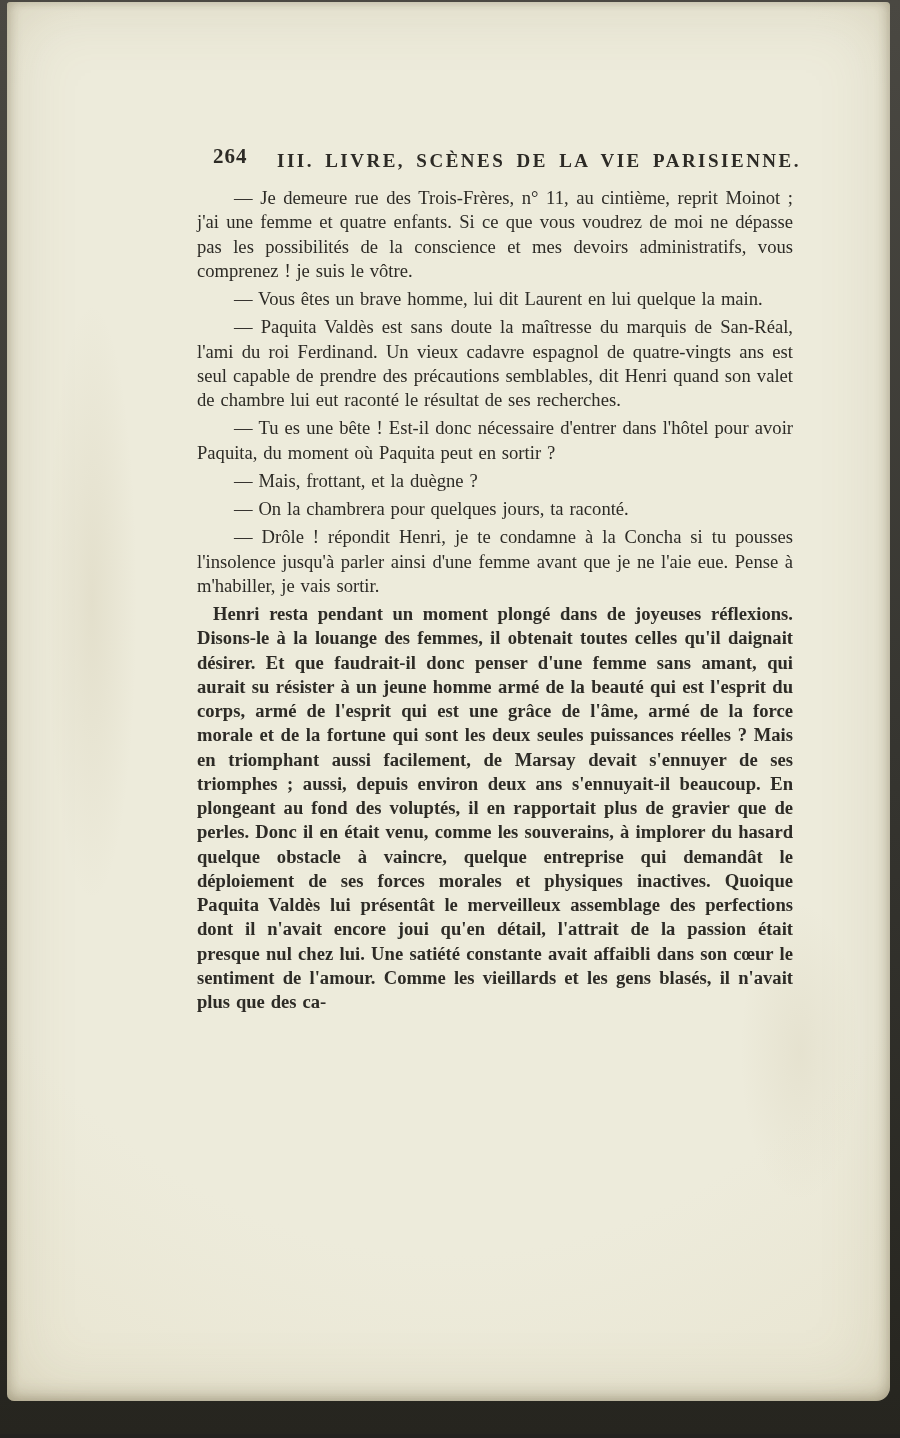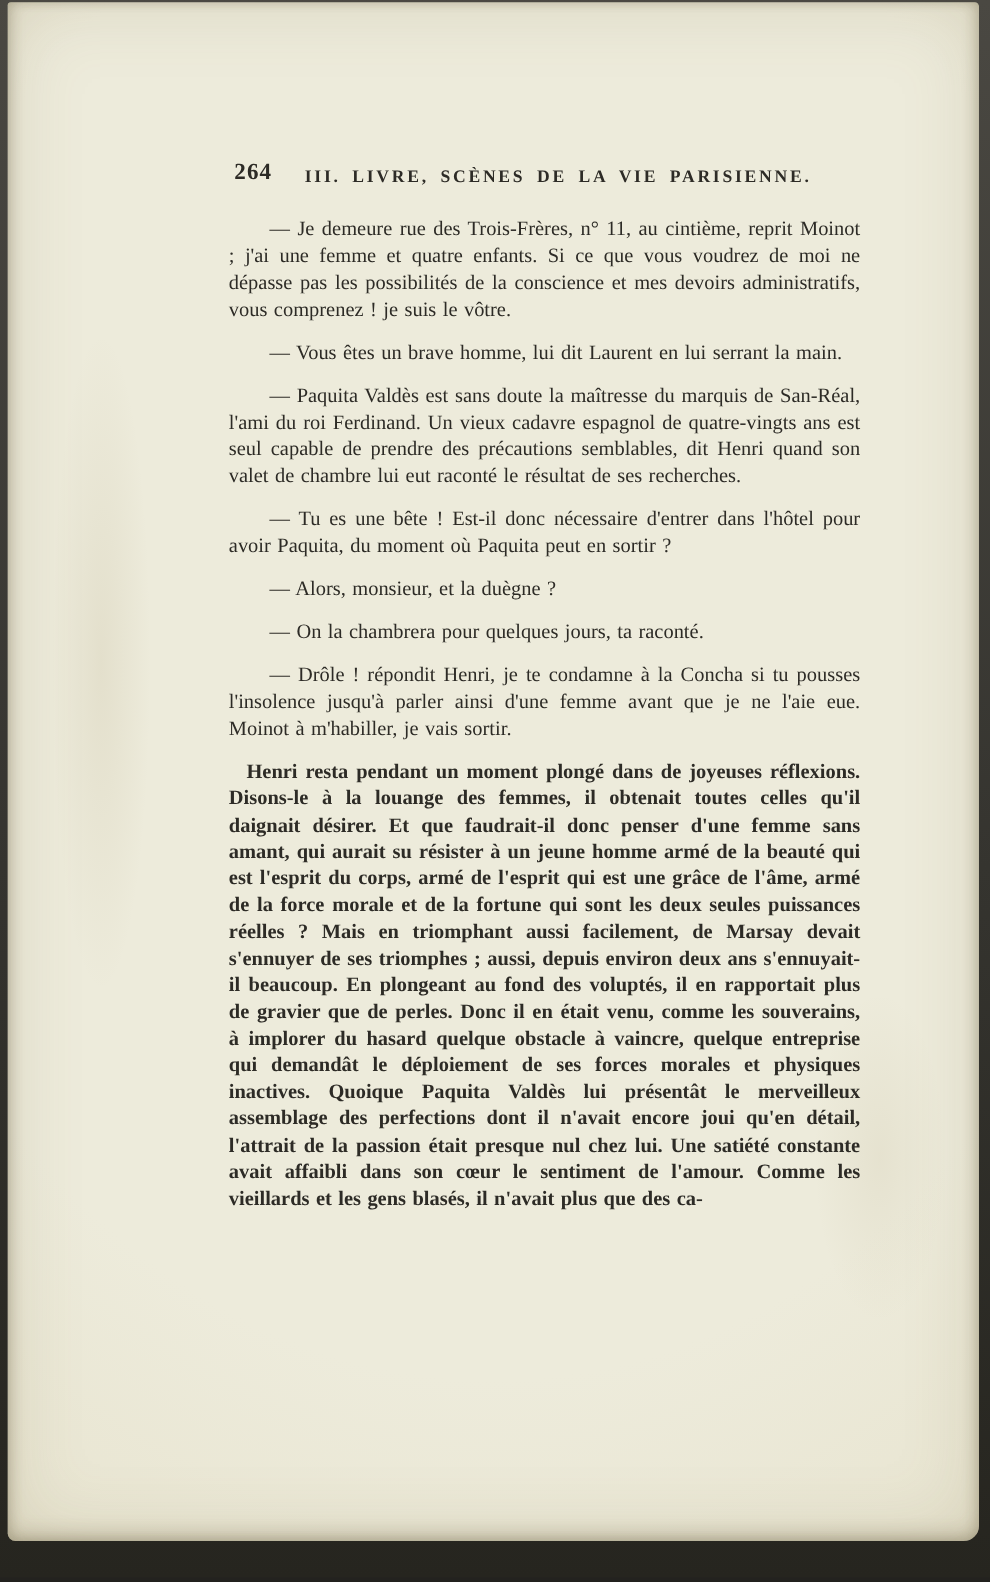--- a/index.html
+++ b/index.html
@@ -67,52 +67,52 @@
     position: absolute;
     left: 20px;
     top: 0;
     font-size: 21px;
     font-weight: bold;
     letter-spacing: 1px;
     color: var(--ink, #2d2b26);
   }
   .running-title {
     padding: 5px 6px 0 84px;
-    text-align: left;
-    font-size: 16px;
+    text-align: center;
+    font-size: 19px;
     font-weight: bold;
     letter-spacing: 2.5px;
     word-spacing: 4px;
     white-space: nowrap;
     color: var(--ink, #2d2b26);
   }
 
-  .text-block p { margin: 15px; word-spacing: 1.2px; }
+  .text-block p { margin: 4px; word-spacing: 1.2px; }
   .text-block p.dialogue { text-indent: 37px; }
   .text-block p.narrative { text-indent: 16px; font-weight: bold; }
 </style>
 </head>
 <body>
 
 <div class="scan">
   <div class="paper">
     <div class="stain s1"></div>
     <div class="stain s2"></div>
 
     <div class="text-block">
 
       <div class="page-header">
         <span class="page-number">264</span>
         <div class="running-title">III. LIVRE, SCÈNES DE LA VIE PARISIENNE.</div>
       </div>
 
       <p class="dialogue">— Je demeure rue des Trois-Frères, n° 11, au cintième, reprit Moinot ; j'ai une femme et quatre enfants. Si ce que vous voudrez de moi ne dépasse pas les possibilités de la conscience et mes devoirs administratifs, vous comprenez ! je suis le vôtre.</p>
-      <p class="dialogue">— Vous êtes un brave homme, lui dit Laurent en lui serrant la main.</p>
+      <p class="dialogue">— Vous êtes un brave homme, lui dit Laurent en lui quelque la main.</p>
       <p class="dialogue">— Paquita Valdès est sans doute la maîtresse du marquis de San-Réal, l'ami du roi Ferdinand. Un vieux cadavre espagnol de quatre-vingts ans est seul capable de prendre des précautions semblables, dit Henri quand son valet de chambre lui eut raconté le résultat de ses recherches.</p>
       <p class="dialogue">— Tu es une bête ! Est-il donc nécessaire d'entrer dans l'hôtel pour avoir Paquita, du moment où Paquita peut en sortir ?</p>
-      <p class="dialogue">— Alors, monsieur, et la duègne ?</p>
+      <p class="dialogue">— Mais, frottant, et la duègne ?</p>
       <p class="dialogue">— On la chambrera pour quelques jours, ta raconté.</p>
-      <p class="dialogue">— Drôle ! répondit Henri, je te condamne à la Concha si tu pousses l'insolence jusqu'à parler ainsi d'une femme avant que je ne l'aie eue. Moinot à m'habiller, je vais sortir.</p>
+      <p class="dialogue">— Drôle ! répondit Henri, je te condamne à la Concha si tu pousses l'insolence jusqu'à parler ainsi d'une femme avant que je ne l'aie eue. Pense à m'habiller, je vais sortir.</p>
       <p class="narrative">Henri resta pendant un moment plongé dans de joyeuses réflexions. Disons-le à la louange des femmes, il obtenait toutes celles qu'il daignait désirer. Et que faudrait-il donc penser d'une femme sans amant, qui aurait su résister à un jeune homme armé de la beauté qui est l'esprit du corps, armé de l'esprit qui est une grâce de l'âme, armé de la force morale et de la fortune qui sont les deux seules puissances réelles ? Mais en triomphant aussi facilement, de Marsay devait s'ennuyer de ses triomphes ; aussi, depuis environ deux ans s'ennuyait-il beaucoup. En plongeant au fond des voluptés, il en rapportait plus de gravier que de perles. Donc il en était venu, comme les souverains, à implorer du hasard quelque obstacle à vaincre, quelque entreprise qui demandât le déploiement de ses forces morales et physiques inactives. Quoique Paquita Valdès lui présentât le merveilleux assemblage des perfections dont il n'avait encore joui qu'en détail, l'attrait de la passion était presque nul chez lui. Une satiété constante avait affaibli dans son cœur le sentiment de l'amour. Comme les vieillards et les gens blasés, il n'avait plus que des ca-</p>
 
     </div>
   </div>
 </div>
 
 </body></html>

